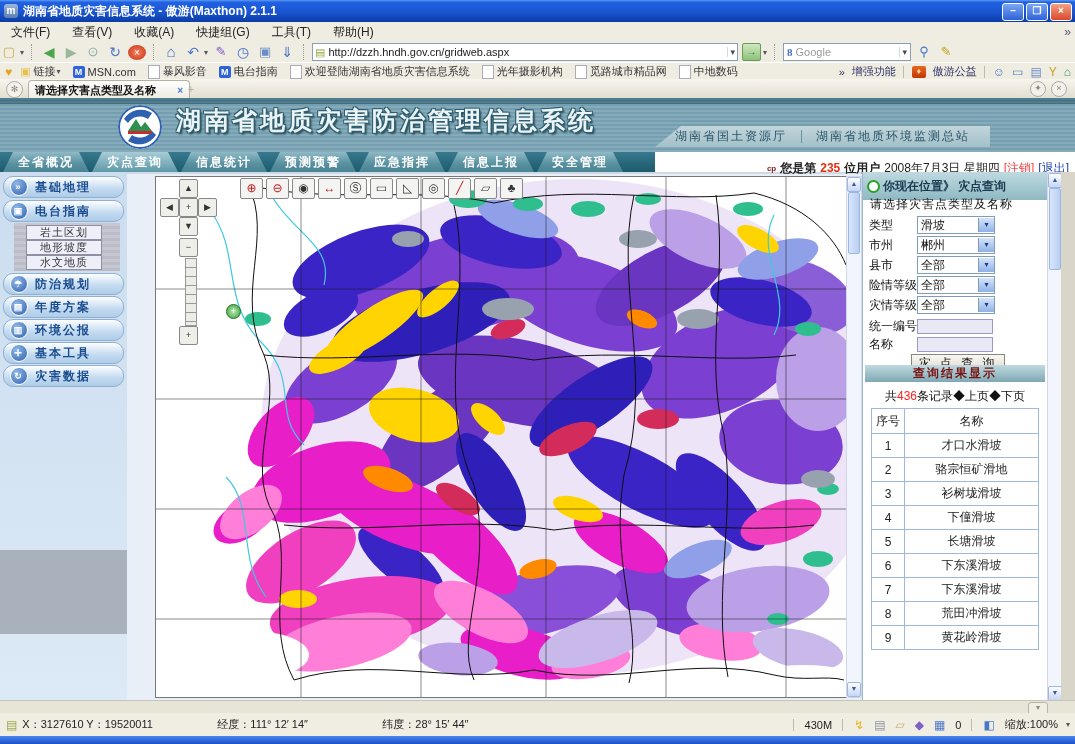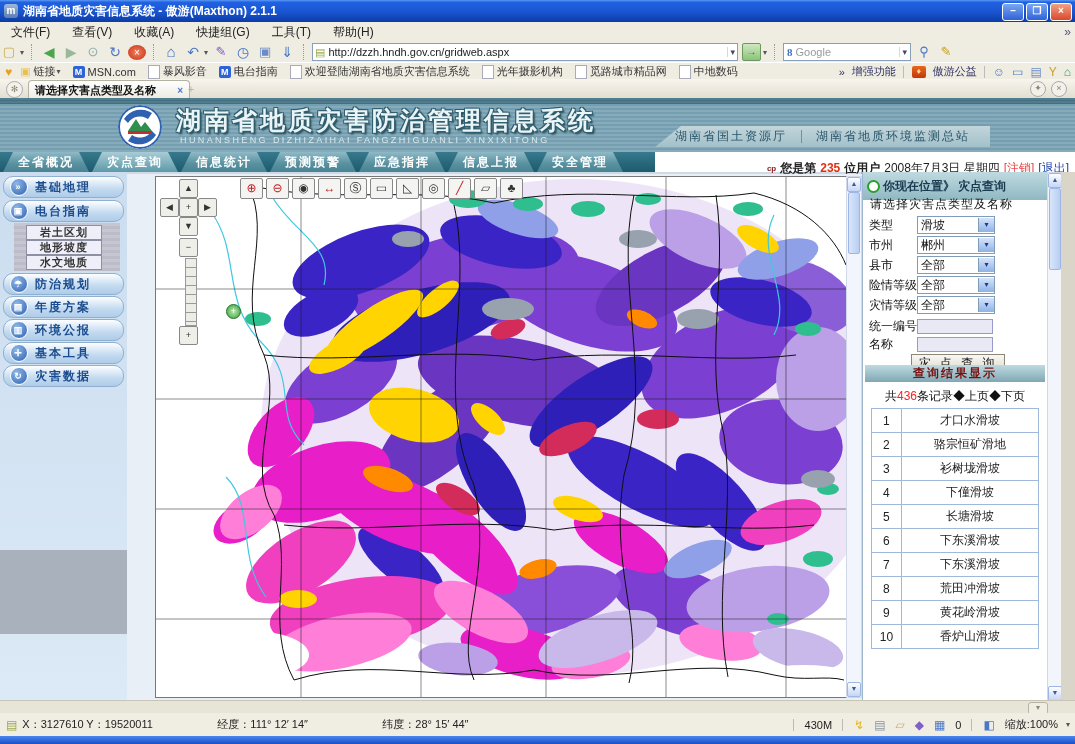--- a/index.html
+++ b/index.html
@@ -107,21 +107,21 @@
   .sidebar{left:0;top:172px;width:127px;height:528px;background:linear-gradient(180deg,#CBDDEF,#DCE9F6);}
   .sidebtn{position:absolute;left:3px;width:119px;height:20px;border-radius:10px;border:1px solid #8FB0D0;
     background:linear-gradient(#FDFEFF,#C2DAF0 60%,#AFCCE8);display:flex;align-items:center;
     color:#1A4C8F;font-weight:bold;font-size:12px;letter-spacing:2px;}
   .sidebtn .badge{width:16px;height:16px;border-radius:50%;margin:0 7px 0 6px;
     background:radial-gradient(circle at 35% 30%,#8FB8E8,#2E62B0);border:1px solid #fff;
     color:#fff;font-size:9px;line-height:16px;text-align:center;}
   .subpanel{position:absolute;left:14px;width:106px;height:48px;
     background:repeating-linear-gradient(180deg,#C6C6D2 0 3px,#BCBCC8 3px 6px);}
   .subbtn{position:absolute;left:26px;width:74px;height:13px;background:#EFEFF9;border:1px solid #8F8FA3;
-    color:#333;font-size:11px;text-align:center;line-height:13px;letter-spacing:1px;font-weight:bold;}
+    color:#333;font-size:11px;text-align:center;line-height:13px;letter-spacing:1px;}
   .side-gray{position:absolute;left:0px;top:378px;width:127px;height:84px;background:#A9B1BC;}
 
   
   .mappanel{left:155px;top:176px;width:691px;height:520px;background:#fff;border:1px solid #777;}
   .maptools{position:absolute;left:240px;top:178px;display:flex;gap:3px;}
   .mtool{width:21px;height:19px;background:#F4F4F2;border:1px solid #888;border-radius:2px;
     text-align:center;line-height:18px;font-size:12px;color:#333;}
   .mtool .red{color:#C02020;}
   .navctl{position:absolute;} 
   .navbtn{position:absolute;width:17px;height:17px;background:#EFEFEA;border:1px solid #888;border-radius:2px;
@@ -305,21 +305,20 @@
     <div class="logo">
       <svg width="44" height="44" viewBox="0 0 44 44">
         <circle cx="22" cy="22" r="21" fill="#fff" stroke="#2E62B0" stroke-width="2"></circle>
         <path d="M6,14 A20,20 0 0,1 34,8 L30,14 A14,14 0 0,0 10,18 Z" fill="#2E62B0"></path>
         <path d="M38,30 A20,20 0 0,1 10,36 L14,30 A14,14 0 0,0 34,26 Z" fill="#2E62B0"></path>
         <path d="M10,26 L18,14 L23,22 L27,17 L34,26 Z" fill="#2F8F4F"></path>
         <path d="M10,26 L34,26 L34,29 L10,29 Z" fill="#C03030"></path>
       </svg>
     </div>
     <div class="banner-title">湖南省地质灾害防治管理信息系统</div>
-    <div class="banner-sub">HUNANSHENG DIZHIZAIHAI FANGZHIGUANLI XINXIXITONG</div>
     <div class="banner-links">
       <span>湖南省国土资源厅</span>
       <span class="vbar"></span>
       <span>湖南省地质环境监测总站</span>
     </div>
   </div>
 
   <div class="abs navrow">
     <div class="navteal">
       <span class="navtab">全省概况</span>
@@ -585,20 +584,24 @@
       <span class="tinput"></span>
     </div>
     <div class="qbtn">灾 点 查 询</div>
 
     <div class="resbar">查询结果显示</div>
     <div class="countline">
       <span>共</span><span class="countnum">436</span><span>条记录</span><span>◆上页</span><span>◆下页</span>
     </div>
     <table class="restable">
       <tbody>
+          <tr>
+        <th class="col-no">序号</th>
+        <th>名称</th>
+      </tr>
       <tr>
             <td>1</td>
             <td>才口水滑坡</td>
           </tr>
       <tr>
             <td>2</td>
             <td>骆宗恒矿滑地</td>
           </tr>
       <tr>
             <td>3</td>
@@ -620,24 +623,20 @@
             <td>7</td>
             <td>下东溪滑坡</td>
           </tr>
       <tr>
             <td>8</td>
             <td>荒田冲滑坡</td>
           </tr>
       <tr>
             <td>9</td>
             <td>黄花岭滑坡</td>
-          </tr>
-      <tr>
-            <td>10</td>
-            <td>香炉山滑坡</td>
           </tr>
     </tbody>
       </table>
   </div>
 
   <div class="abs sb" style="left:1047px;top:172px;width:14px;height:528px">
     <span class="sb-btn" style="top:0">▲</span>
     <span class="sb-thumb" style="top:15px;height:80px"></span>
     <span class="sb-btn" style="top:513px">▼</span>
   </div>

